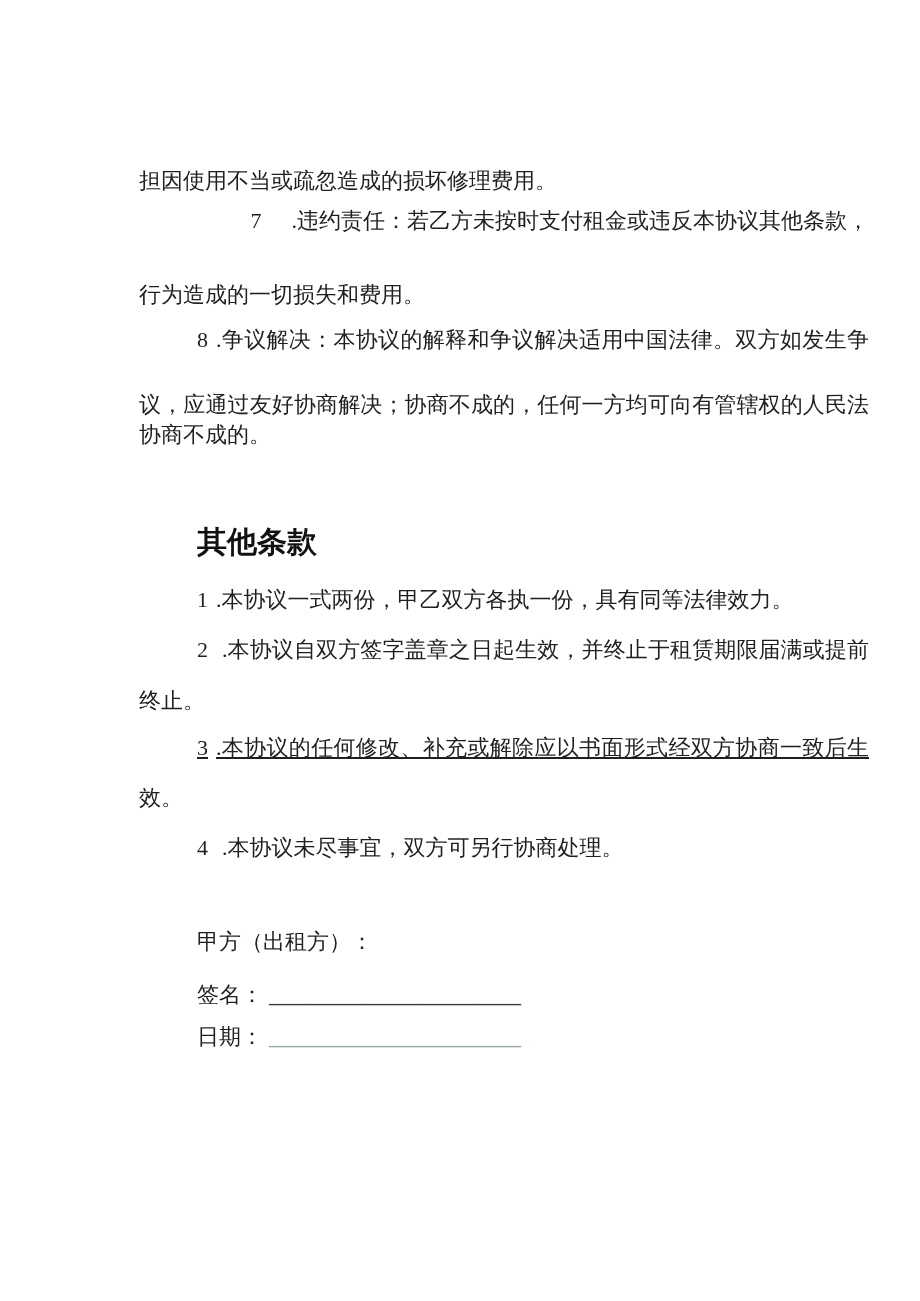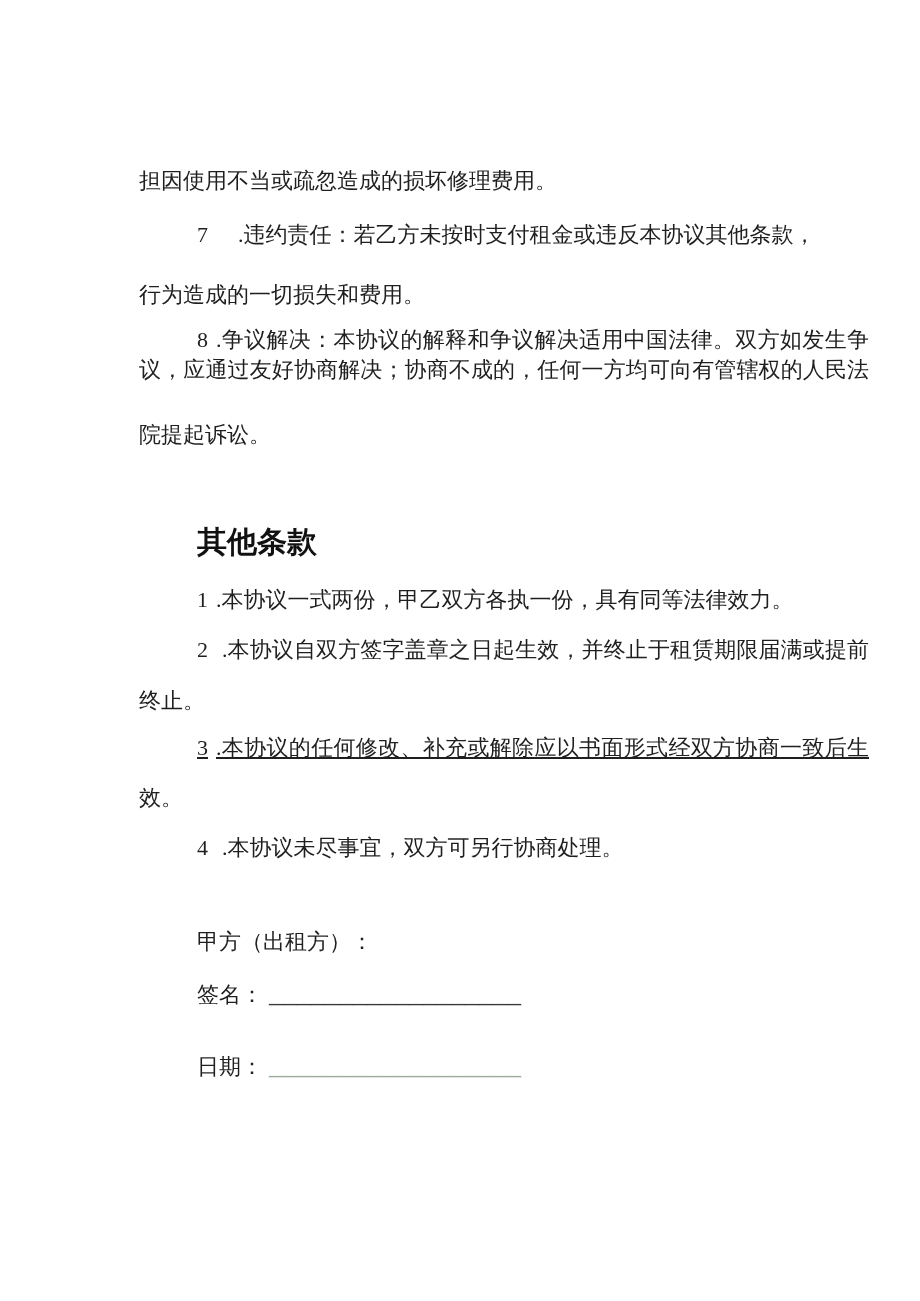--- a/index.html
+++ b/index.html
@@ -50,54 +50,54 @@
     display: inline-block;
     margin-left: 6px;
     font-size: 28px;
     letter-spacing: 0;
   }
   .fill-dark  { color: #3a3a3a; }
   .fill-light { color: #9aab9d; }
 
   
   .y-carry   { top: 166px; }
-  .y-c7      { top: 220px; }
+  .y-c7      { top: 206px; text-align: right; }
   .y-c7w1    { top: 251px; }
   .y-c7w2    { top: 280px; }
   .y-c8      { top: 325px; }
-  .y-c8w1    { top: 355px; }
+  .y-c8w1    { top: 390px; }
   .y-c8w2    { top: 420px; }
   .y-heading { top: 524px; text-align: right; }
   .y-i1      { top: 585px; }
   .y-i2      { top: 635px; }
   .y-i2w     { top: 686px; }
   .y-i3      { top: 733px; text-decoration: underline; }
   .y-i3w     { top: 783px; }
   .y-i4      { top: 833px; }
   .y-party   { top: 927px; }
   .y-sign    { top: 978px; }
-  .y-date    { top: 1050px; font-family: Liberation Serif, serif; }
+  .y-date    { top: 1020px; font-family: Liberation Serif, serif; }
 </style>
 </head>
 <body>
 
 <div class="page">
 
   <div class="line y-carry">担因使用不当或疏忽造成的损坏修理费用。</div>
 
   <div class="line indent y-c7"><span class="num">7</span><span class="sep-wide"></span><span>.违约责任：若乙方未按时支付租金或违反本协议其他条款，</span></div>
 
 
   <div class="line y-c7w2">行为造成的一切损失和费用。</div>
 
   <div class="line indent justify y-c8"><span class="num">8</span><span class="sep"></span><span>.争议解决：本协议的解释和争议解决适用中国法律。双方如发生争</span></div>
 
   <div class="line justify y-c8w1">议，应通过友好协商解决；协商不成的，任何一方均可向有管辖权的人民法</div>
 
-  <div class="line y-c8w2">院提起诉讼。</div>
+  <div class="line y-c8w2">协商不成的。</div>
 
   <div class="heading y-heading">其他条款</div>
 
   <div class="line indent y-i1"><span class="num">1</span><span class="sep"></span><span>.本协议一式两份，甲乙双方各执一份，具有同等法律效力。</span></div>
 
   <div class="line indent justify y-i2"><span class="num">2</span><span class="sep-md"></span><span>.本协议自双方签字盖章之日起生效，并终止于租赁期限届满或提前</span></div>
 
   <div class="line y-i2w">终止。</div>
 
   <div class="line indent justify y-i3"><span class="num">3</span><span class="sep"></span><span>.本协议的任何修改、补充或解除应以书面形式经双方协商一致后生</span></div>

